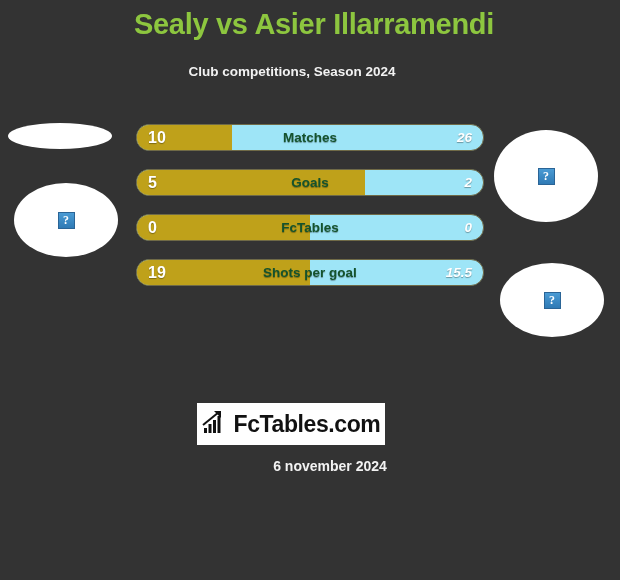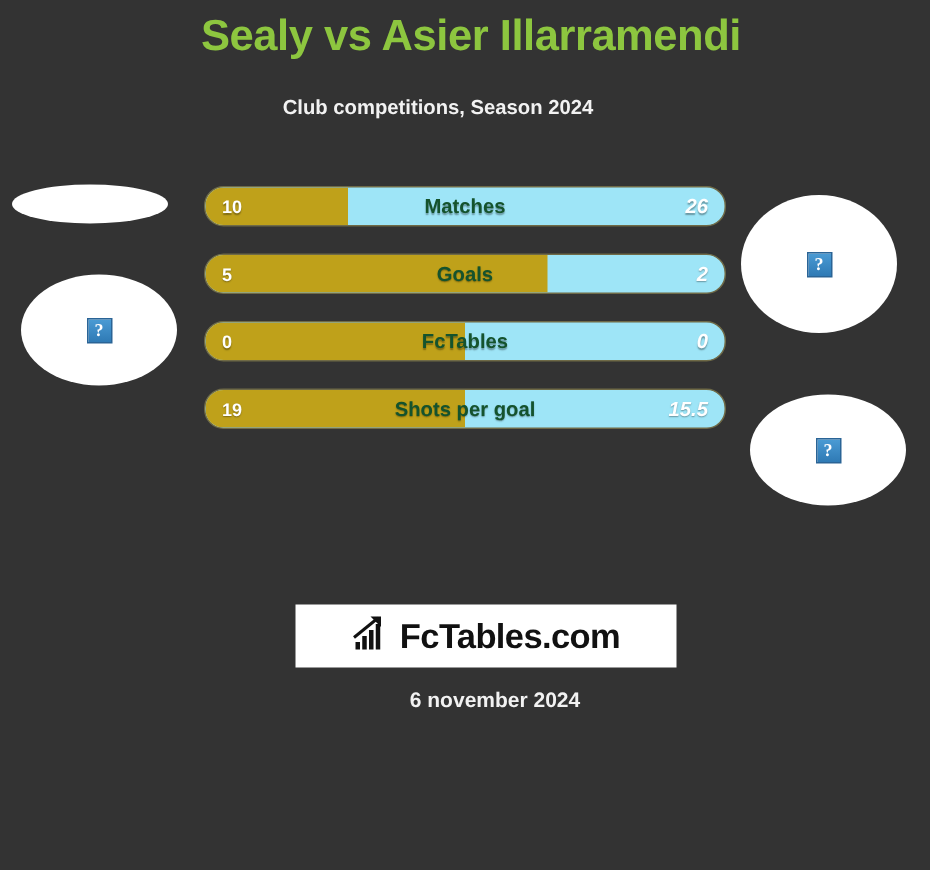--- a/index.html
+++ b/index.html
@@ -108,21 +108,21 @@
     text-shadow: 0 1px 1px rgba(0,0,0,.35);
     z-index: 2;
   }
   .row .v-left {
     position: absolute;
     left: 11px;
     top: 0; bottom: 0;
     display: flex;
     align-items: center;
     color: #ffffff;
-    font-size: 12px;
+    font-size: 16px;
     font-weight: bold;
     text-shadow: 0 1px 1px rgba(0,0,0,.35);
     z-index: 2;
   }
   .row .v-right {
     position: absolute;
     right: 11px;
     top: 0; bottom: 0;
     display: flex;
     align-items: center;
@@ -132,21 +132,21 @@
     text-shadow: 0 1px 1px rgba(0,0,0,.35);
     z-index: 2;
     font-style: italic;
   }
 
   
   .logo {
     position: absolute;
     left: 197px;
     top: 403px;
-    width: 254px;
+    width: 188px;
     height: 42px;
     background: #ffffff;
     display: flex;
     align-items: center;
     justify-content: center;
     gap: 6px;
   }
   .logo-text {
     color: #111111;
     font-size: 23px;

